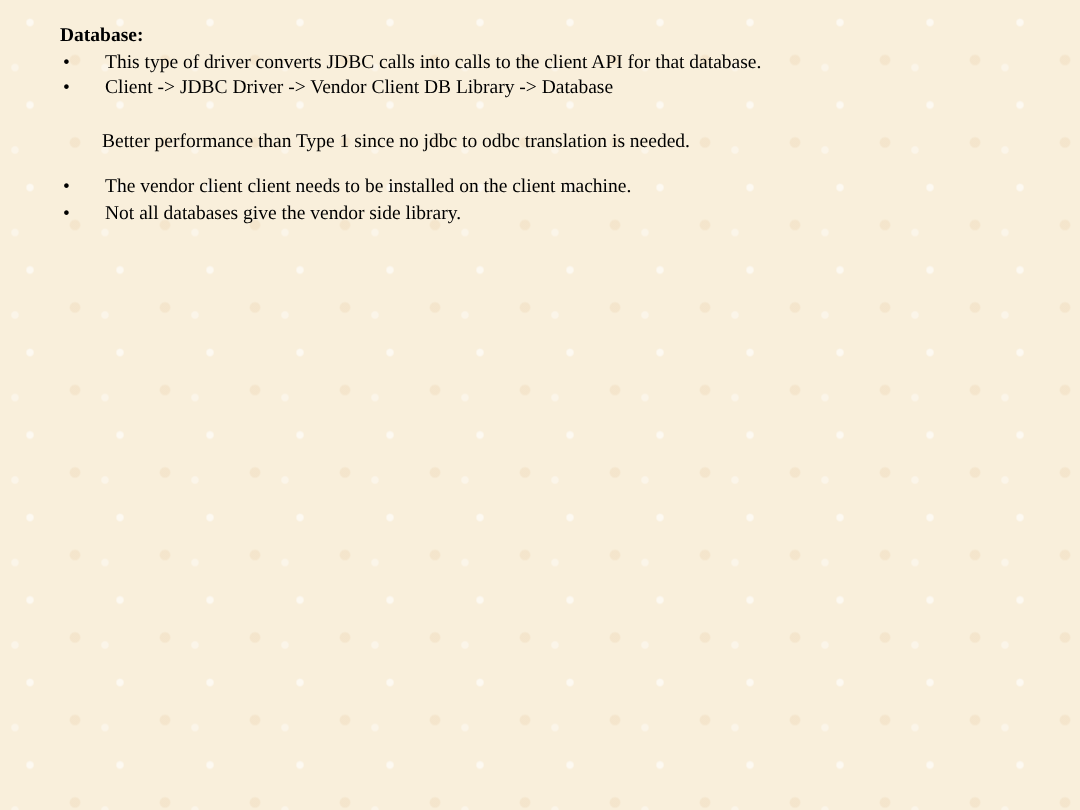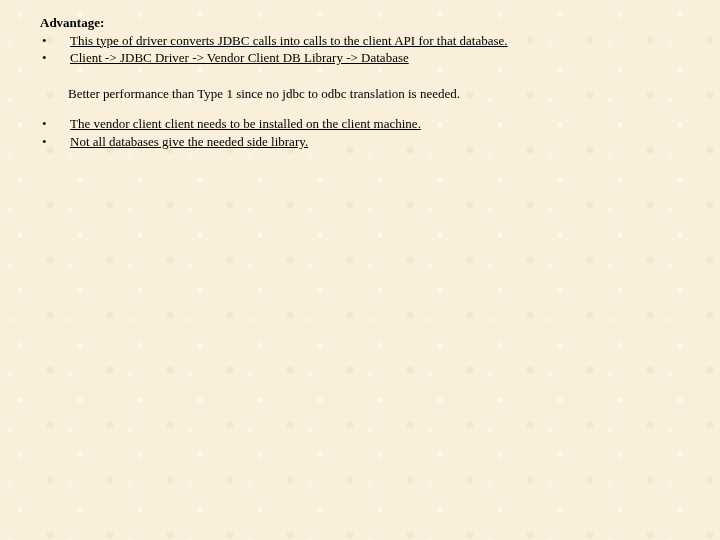--- a/index.html
+++ b/index.html
@@ -42,50 +42,49 @@
     align-items: baseline;
   }
   ul.bullets li .dot {
     width: 28px;
     flex: 0 0 28px;
     text-align: left;
     padding-left: 2px;
   }
   ul.bullets li .txt {
     flex: 1 1 auto;
-    text-decoration: underline;
   }
   .indent-para {
     padding-left: 28px;
     margin-top: 18px;
   }
 </style>
 </head>
 <body>
 
 <div class="page">
 
-  <p class="heading">Advantage:</p>
+  <p class="heading">Database:</p>
   <ul class="bullets">
     <li>
       <span class="dot">•</span>
       <span class="txt">This type of driver converts JDBC calls into calls to the client API for that database.</span>
     </li>
     <li>
       <span class="dot">•</span>
       <span class="txt">Client -&gt; JDBC Driver -&gt; Vendor Client DB Library -&gt; Database</span>
     </li>
   </ul>
 
   <p class="indent-para">Better performance than Type 1 since no jdbc to odbc translation is needed.</p>
 
   <ul class="bullets">
     <li>
       <span class="dot">•</span>
       <span class="txt">The vendor client client needs to be installed on the client machine.</span>
     </li>
     <li>
       <span class="dot">•</span>
-      <span class="txt">Not all databases give the needed side library.</span>
+      <span class="txt">Not all databases give the vendor side library.</span>
     </li>
   </ul>
 
 </div>
 
 </body></html>

